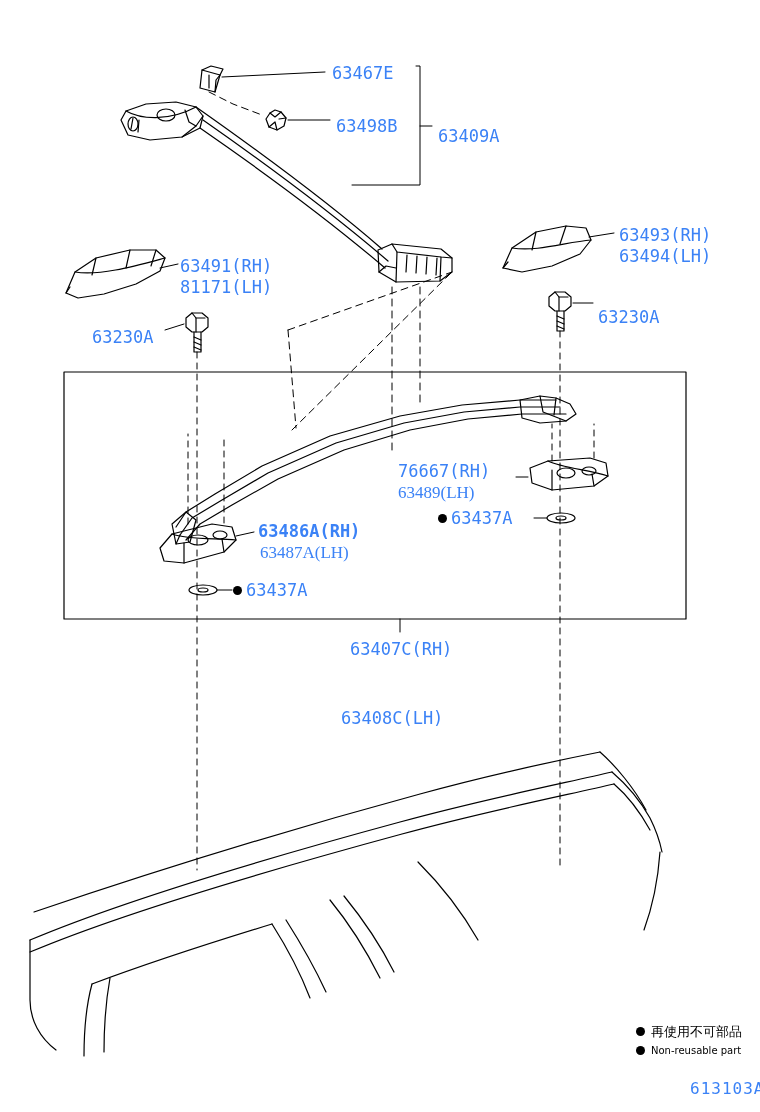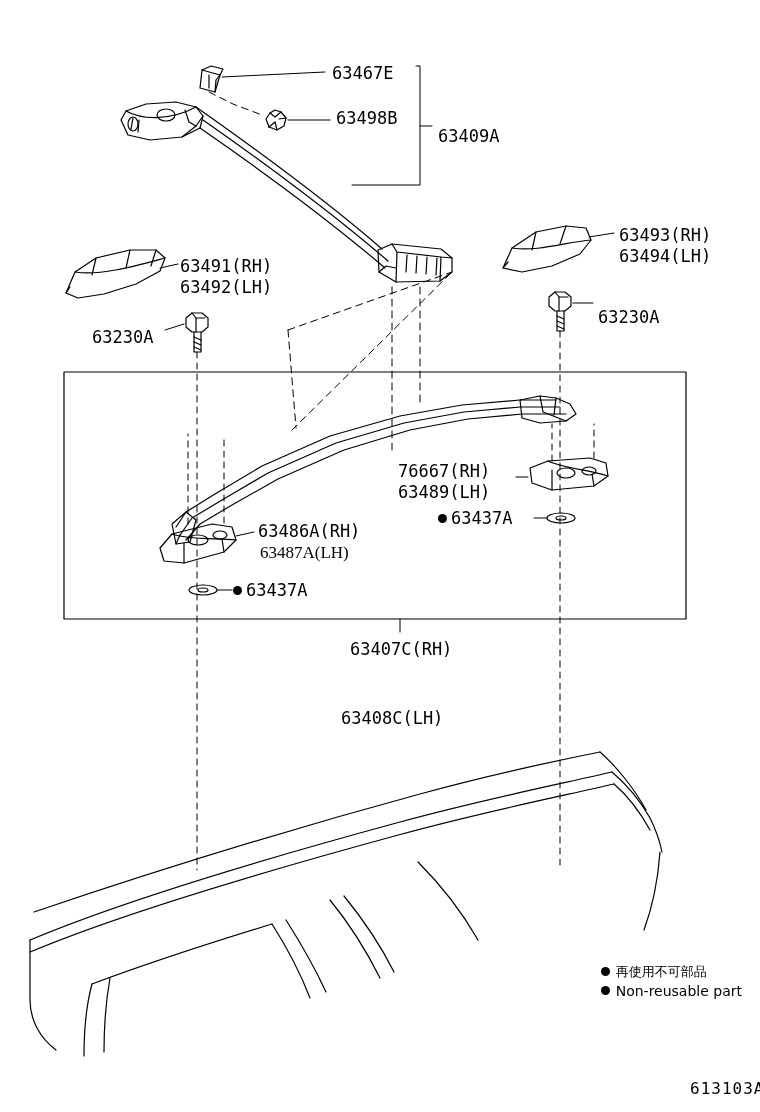--- a/index.html
+++ b/index.html
@@ -22,21 +22,21 @@
     left: 0;
     top: 0;
     width: 760px;
     height: 1112px;
   }
   .lbl {
     position: absolute;
     font-family: "DejaVu Sans Mono", "Liberation Mono", monospace;
     font-size: 17px;
     line-height: 21px;
-    color: #000000;
+    color: #3b82f6;
     white-space: pre;
     letter-spacing: 0px;
   }
   .lbl.code {
     font-size: 16px;
     line-height: 14px;
     letter-spacing: 1px;
   }
   .legend {
     position: absolute;
@@ -50,21 +50,21 @@
   }
   .legend-dot {
     width: 9px;
     height: 9px;
     background: #000;
     border-radius: 50%;
     flex: 0 0 auto;
   }
   .legend-txt {
     font-family: "DejaVu Sans", "Liberation Sans", sans-serif;
-    font-size: 14px;
+    font-size: 10px;
     color: #000;
     white-space: pre;
   }
   .legend-txt.jp {
     font-size: 13px;
   }
 </style>
 </head>
 <body>
 
@@ -241,52 +241,52 @@
         <path d="M344,896 C362,918 380,944 394,972"></path>
         <path d="M30,940 L30,1000 C30,1020 40,1038 56,1050"></path>
         <path d="M418,862 C440,884 462,912 478,940"></path>
         <path d="M660,852 C658,880 652,908 644,930"></path>
       </g>
 
     </g>
   </svg>
 
   <div class="lbl" style="left:332px; top:63px;">63467E</div>
-  <div class="lbl" style="left:336px; top:108px;">63498B</div>
+  <div class="lbl" style="left:336px; top:116px;">63498B</div>
   <div class="lbl" style="left:438px; top:126px;">63409A</div>
 
   <div class="lbl" style="left:619px; top:225px;">63493(RH)</div>
   <div class="lbl" style="left:619px; top:246px;text-align:center;">63494(LH)</div>
 
   <div class="lbl" style="left:180px; top:256px;">63491(RH)</div>
-  <div class="lbl" style="left:180px; top:277px;">63492(LH)</div>
+  <div class="lbl" style="left:180px; top:277px;">81171(LH)</div>
 
   <div class="lbl" style="left:92px;  top:327px;">63230A</div>
   <div class="lbl" style="left:598px; top:307px;">63230A</div>
 
   <div class="lbl" style="left:398px; top:461px;">76667(RH)</div>
-  <div class="lbl" style="left:398px; top:482px;">63489(LH)</div>
+  <div class="lbl" style="left:398px; top:482px;font-family:Liberation Serif, serif;">63489(LH)</div>
 
   <div style="position:absolute; left:438px; top:508px; display:flex; align-items:center; gap:4px;">
     <span class="legend-dot"></span>
     <span class="lbl" style="position:static;">63437A</span>
   </div>
 
-  <div class="lbl" style="left:258px; top:521px;">63486A(RH)</div>
+  <div class="lbl" style="left:258px; top:521px;font-weight:bold;">63486A(RH)</div>
   <div class="lbl" style="left:260px; top:542px;font-family:Liberation Serif, serif;">63487A(LH)</div>
 
   <div style="position:absolute; left:233px; top:580px; display:flex; align-items:center; gap:4px;">
     <span class="legend-dot"></span>
     <span class="lbl" style="position:static;">63437A</span>
   </div>
 
   <div class="lbl" style="left:341px; top:639px;margin-left:9px;">63407C(RH)</div>
   <div class="lbl" style="left:341px; top:660px;margin-top:48px;">63408C(LH)</div>
 
-  <div class="legend" style="top:962px;">
+  <div class="legend" style="top:1022px;">
     <div class="legend-row">
       <span class="legend-dot"></span>
       <span class="legend-txt jp">再使用不可部品</span>
     </div>
     <div class="legend-row">
       <span class="legend-dot"></span>
       <span class="legend-txt">Non-reusable part</span>
     </div>
   </div>
 

